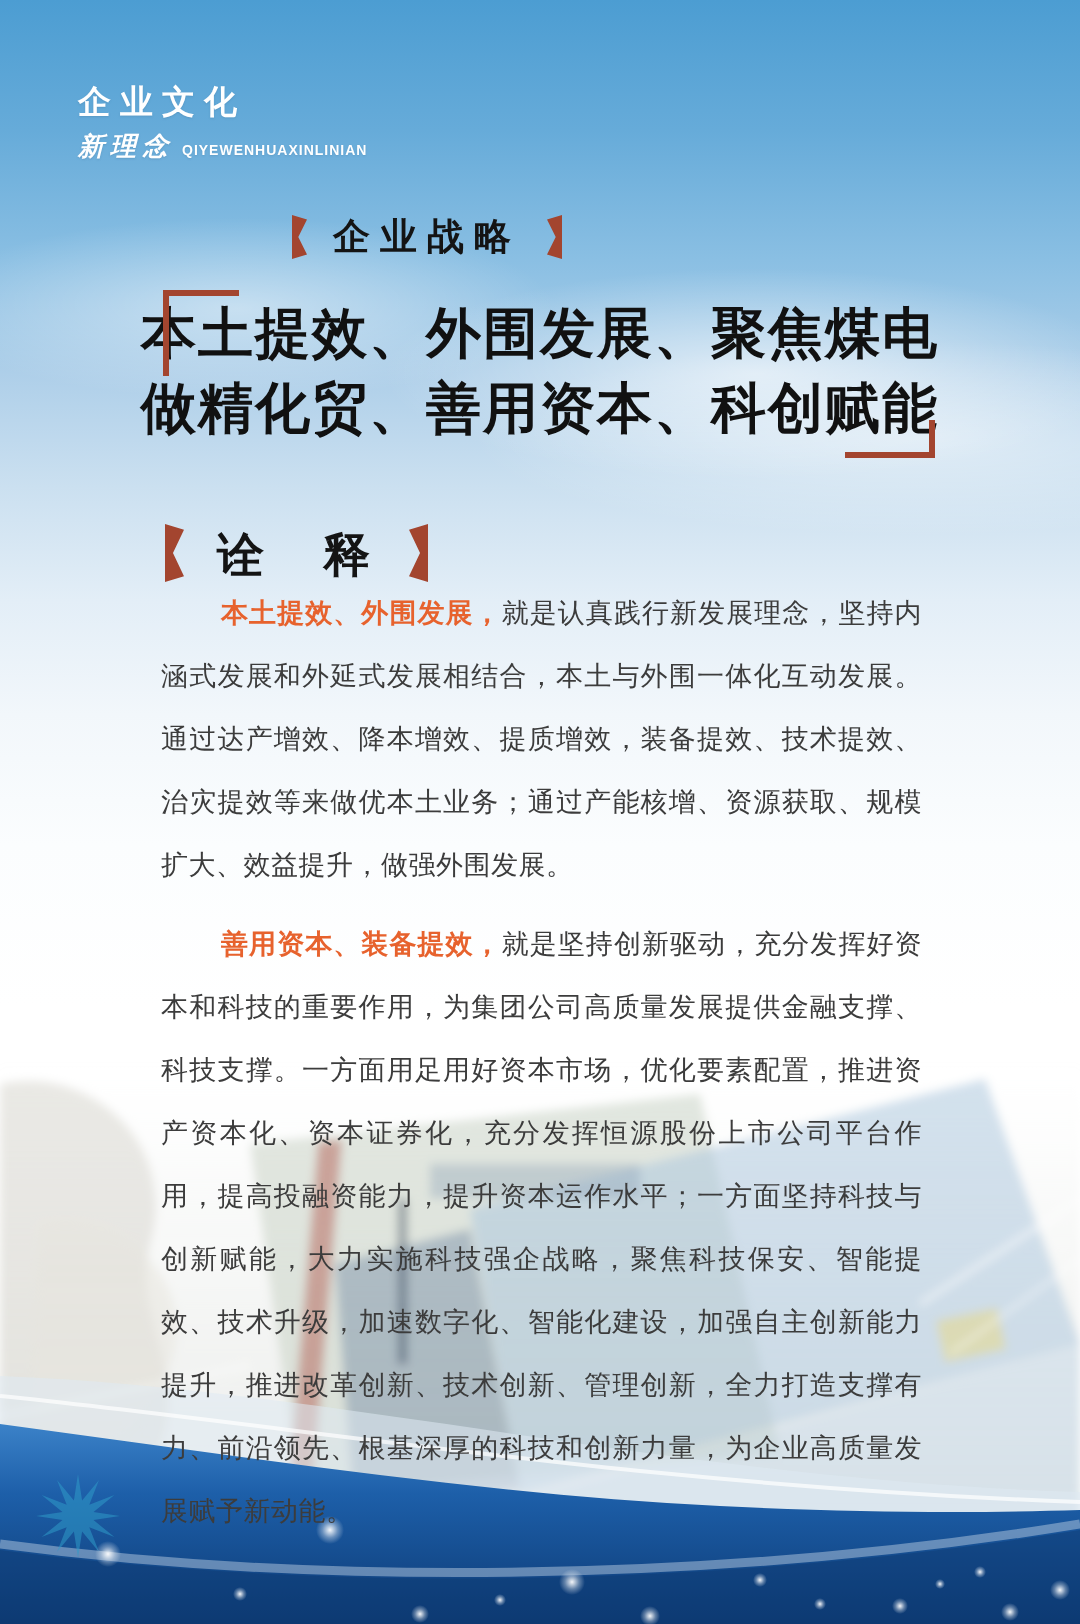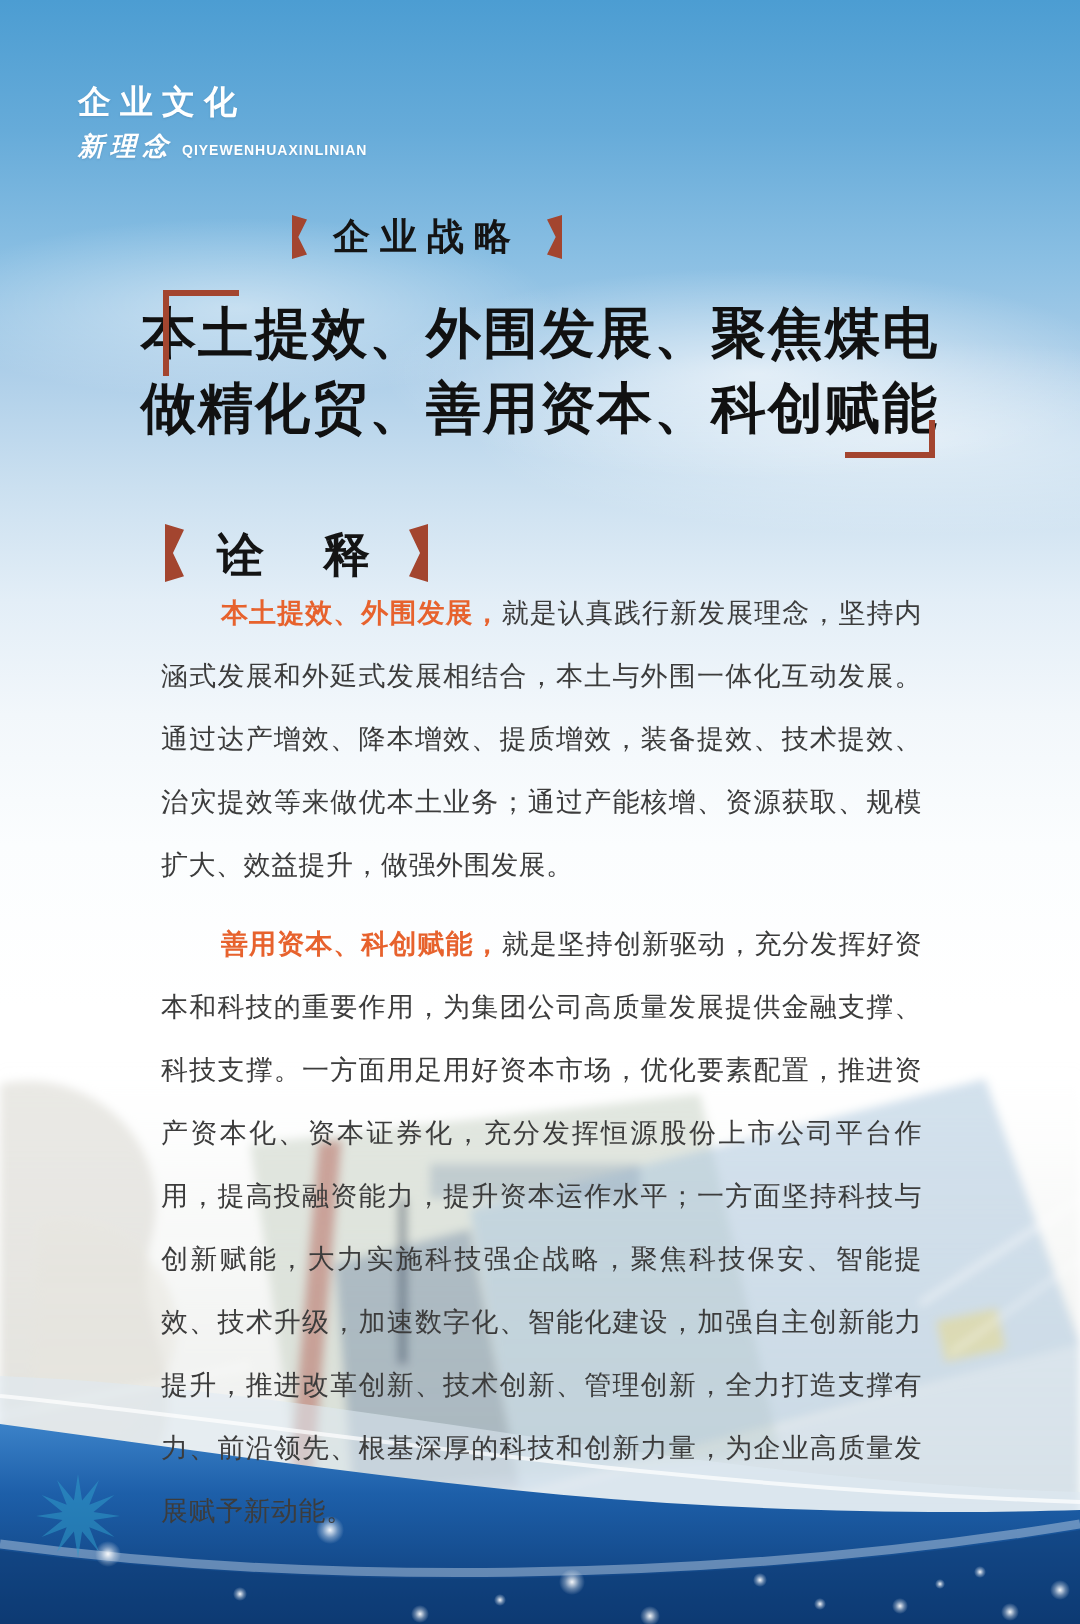--- a/index.html
+++ b/index.html
@@ -206,16 +206,16 @@
   </div>
 
   <div class="section">
     <span class="cn-bracket left"></span>
     <span class="section-label">诠　释</span>
     <span class="cn-bracket right"></span>
   </div>
 
   <div class="content">
     <p><span class="lead">本土提效、外围发展，</span><span>就是认真践行新发展理念，坚持内涵式发展和外延式发展相结合，本土与外围一体化互动发展。通过达产增效、降本增效、提质增效，装备提效、技术提效、治灾提效等来做优本土业务；通过产能核增、资源获取、规模扩大、效益提升，做强外围发展。</span></p>
-    <p><span class="lead">善用资本、科创赋能，</span><span>就是坚持创新驱动，充分发挥好资本和科技的重要作用，为集团公司高质量发展提供金融支撑、科技支撑。一方面用足用好资本市场，优化要素配置，推进资产资本化、资本证券化，充分发挥恒源股份上市公司平台作用，提高投融资能力，提升资本运作水平；一方面坚持科技与创新赋能，大力实施科技强企战略，聚焦科技保安、智能提效、技术升级，加速数字化、智能化建设，加强自主创新能力提升，推进改革创新、技术创新、管理创新，全力打造支撑有力、前沿领先、根基深厚的科技和创新力量，为企业高质量发展赋予新动能。</span></p>
+    <p><span class="lead">善用资本、装备提效，</span><span>就是坚持创新驱动，充分发挥好资本和科技的重要作用，为集团公司高质量发展提供金融支撑、科技支撑。一方面用足用好资本市场，优化要素配置，推进资产资本化、资本证券化，充分发挥恒源股份上市公司平台作用，提高投融资能力，提升资本运作水平；一方面坚持科技与创新赋能，大力实施科技强企战略，聚焦科技保安、智能提效、技术升级，加速数字化、智能化建设，加强自主创新能力提升，推进改革创新、技术创新、管理创新，全力打造支撑有力、前沿领先、根基深厚的科技和创新力量，为企业高质量发展赋予新动能。</span></p>
   </div>
 
 </div>
 
 </body></html>

